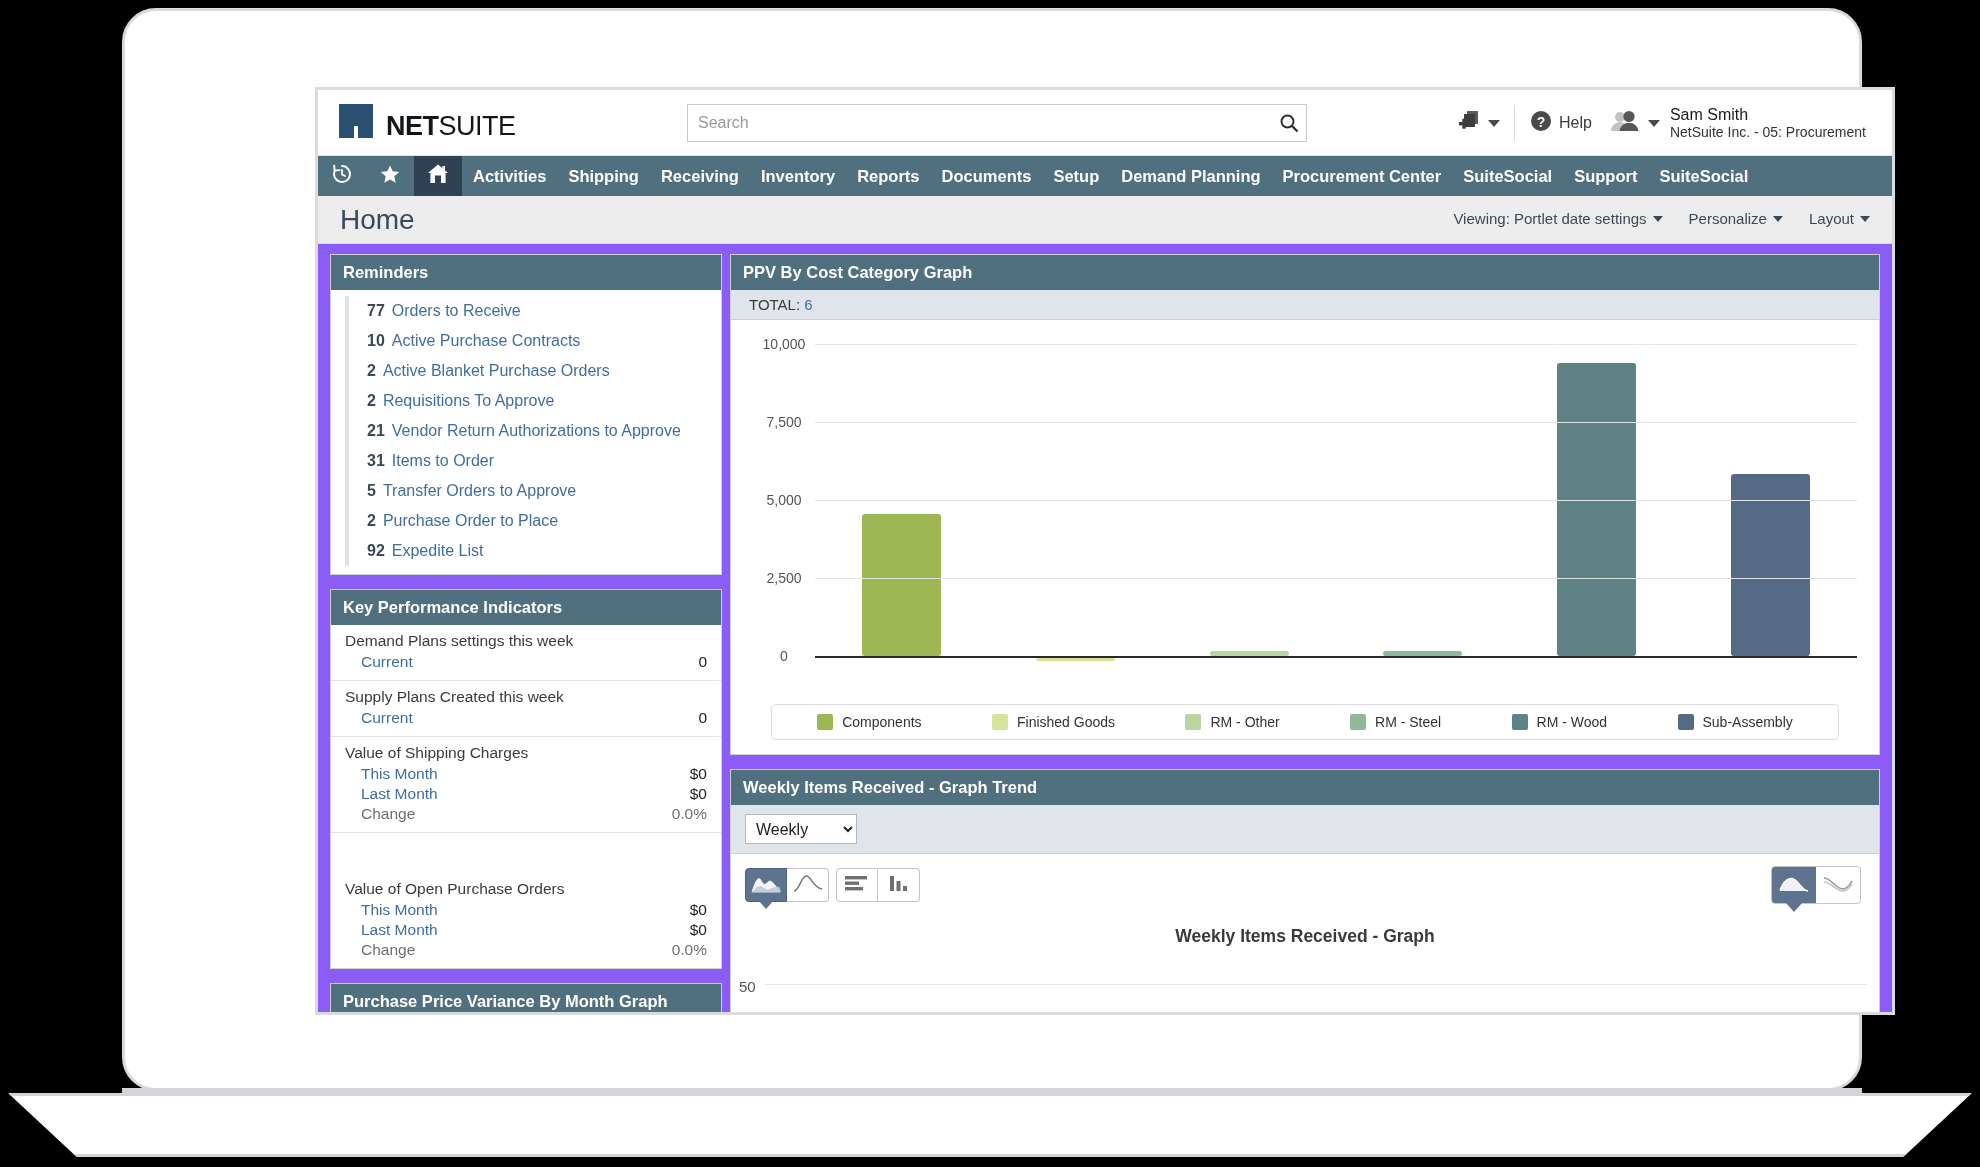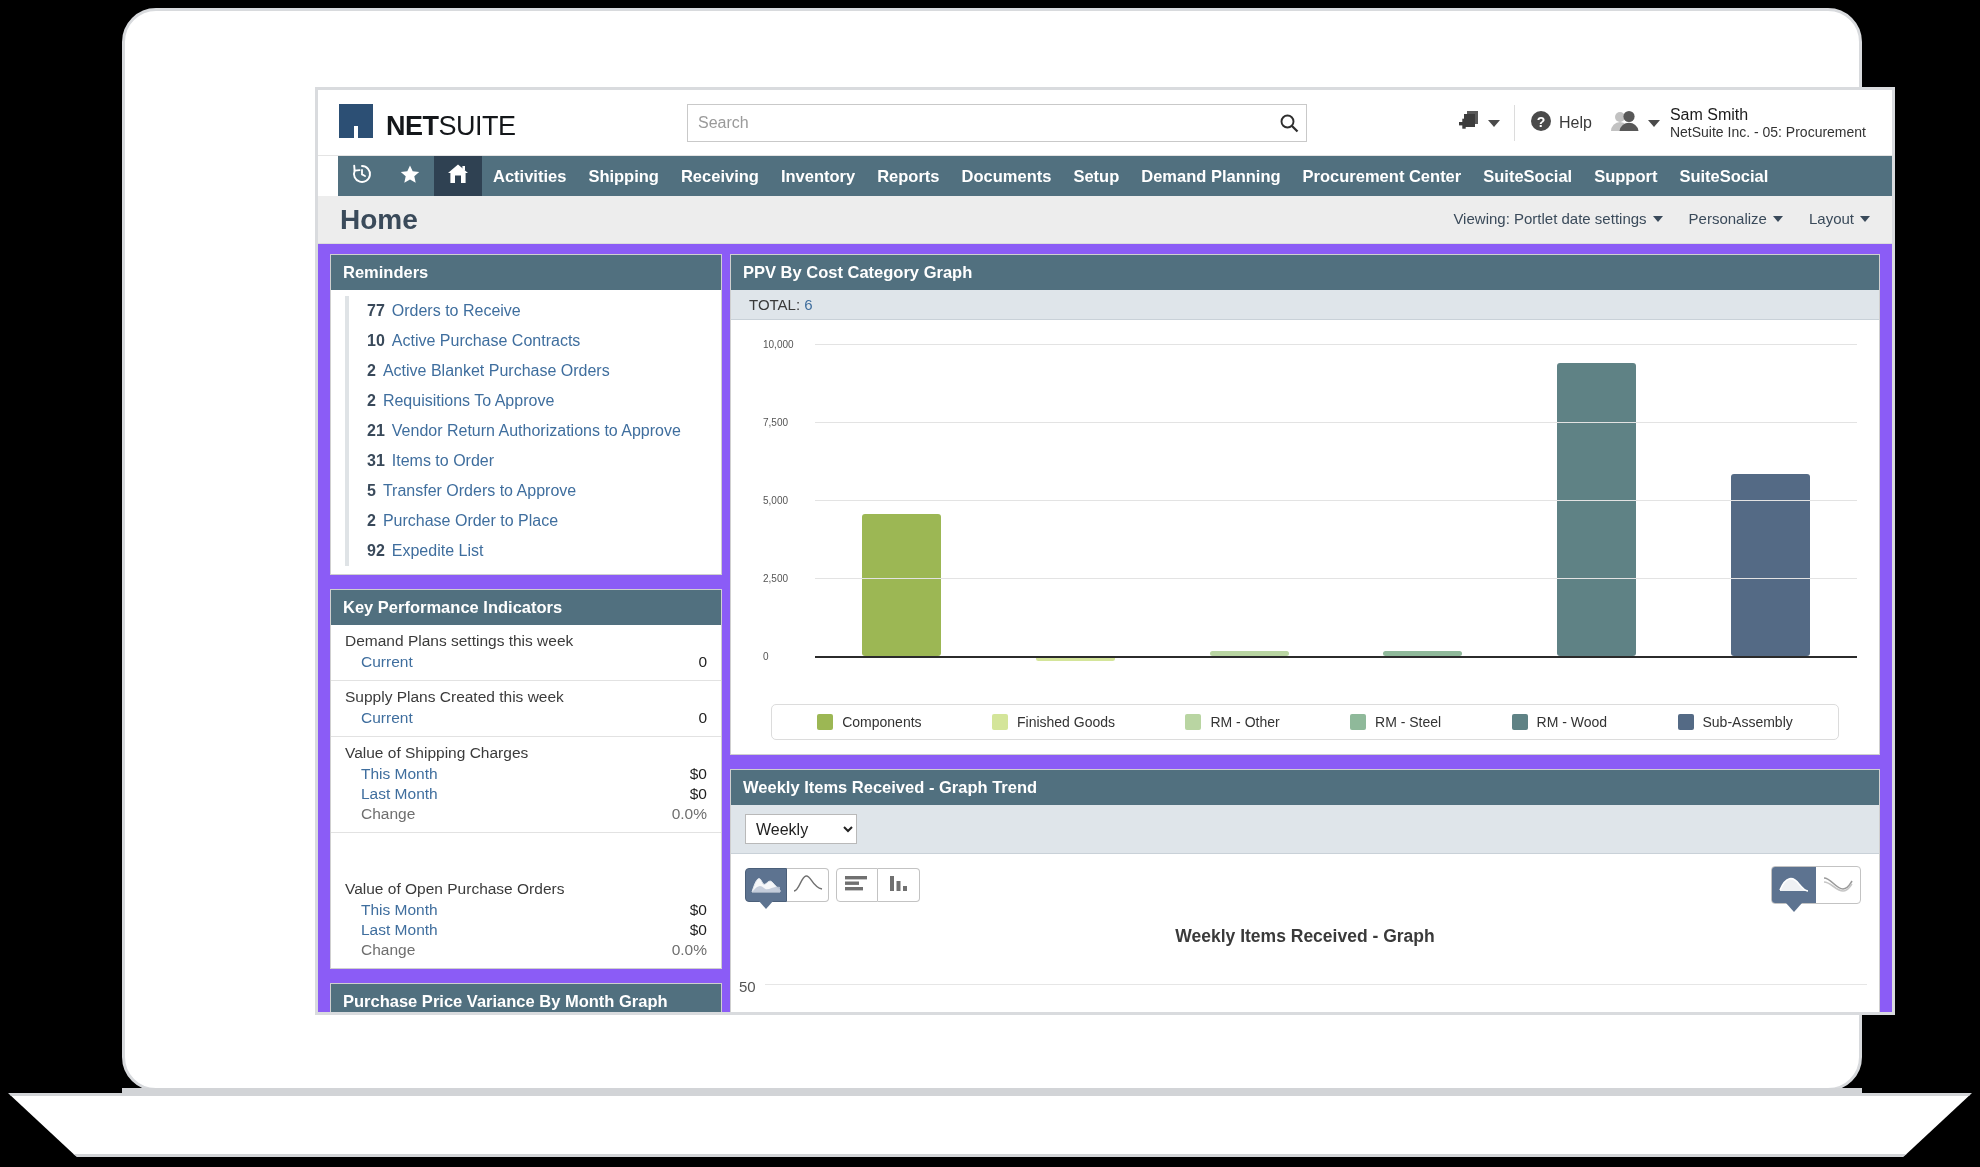--- a/index.html
+++ b/index.html
@@ -92,40 +92,40 @@
     width: 0; height: 0; border-left: 6px solid transparent;
     border-right: 6px solid transparent; border-top: 7px solid #4a4a4a;
   }
   #user-block { margin-left: 10px; line-height: 1.2; }
   #user-name { font-size: 16px; color: #1b1b1b; }
   #user-role { font-size: 14px; color: #333; }
 
   
   #navbar {
     height: 40px; background: #51707f;
-    display: flex; align-items: stretch; margin-left: 20px;
+    display: flex; align-items: stretch;
   }
   .nav-icon-btn {
     width: 48px; display: flex; align-items: center; justify-content: center;
   }
   .nav-icon-btn.active { background: #2f4152; }
   .nav-link {
     display: flex; align-items: center; padding: 0 11px;
     color: #ffffff; font-size: 16.5px; font-weight: bold;
     white-space: nowrap;
   }
 
   
   #pagehead {
     height: 48px; background: #ededed;
     border-bottom: 1px solid #dcdcdc;
     display: flex; align-items: center; position: relative;
   }
   #page-title {
-    margin-left: 22px; font-size: 28px; font-weight: bold;
+    margin-left: 22px; font-size: 28px; font-weight: normal;
     color: #3a4a5a;
   }
   #page-actions {
     position: absolute; right: 22px; top: 14px;
     display: flex; align-items: center; gap: 26px;
   }
   .page-action {
     font-size: 15px; color: #3a4a5a;
     display: flex; align-items: center; gap: 6px;
   }
@@ -180,22 +180,22 @@
     background: #dfe5ea; border-bottom: 1px solid #c9d1d8;
     padding: 6px 18px; font-size: 15px; color: #3a3a3a;
   }
   .chart-total .num { color: #3f6e9e; }
 
   #ppv-plot {
     position: relative; height: 340px;
     margin: 14px 16px 0 16px;
   }
   .ytick {
-    position: absolute; left: 16px; width: 58px; text-align: left;
-    font-size: 10px; color: #555; transform: translateY(-50%);
+    position: absolute; left: 8px; width: 58px; text-align: center;
+    font-size: 14px; color: #555; transform: translateY(-50%);
   }
   .gridline {
     position: absolute; left: 68px; right: 6px; height: 1px;
     background: #e3e3e3;
   }
   .gridline.zero { background: #2b2b2b; height: 2px; }
   #bars-layer {
     position: absolute; left: 68px; right: 6px; top: 0; bottom: 0;
   }
   .bar {

